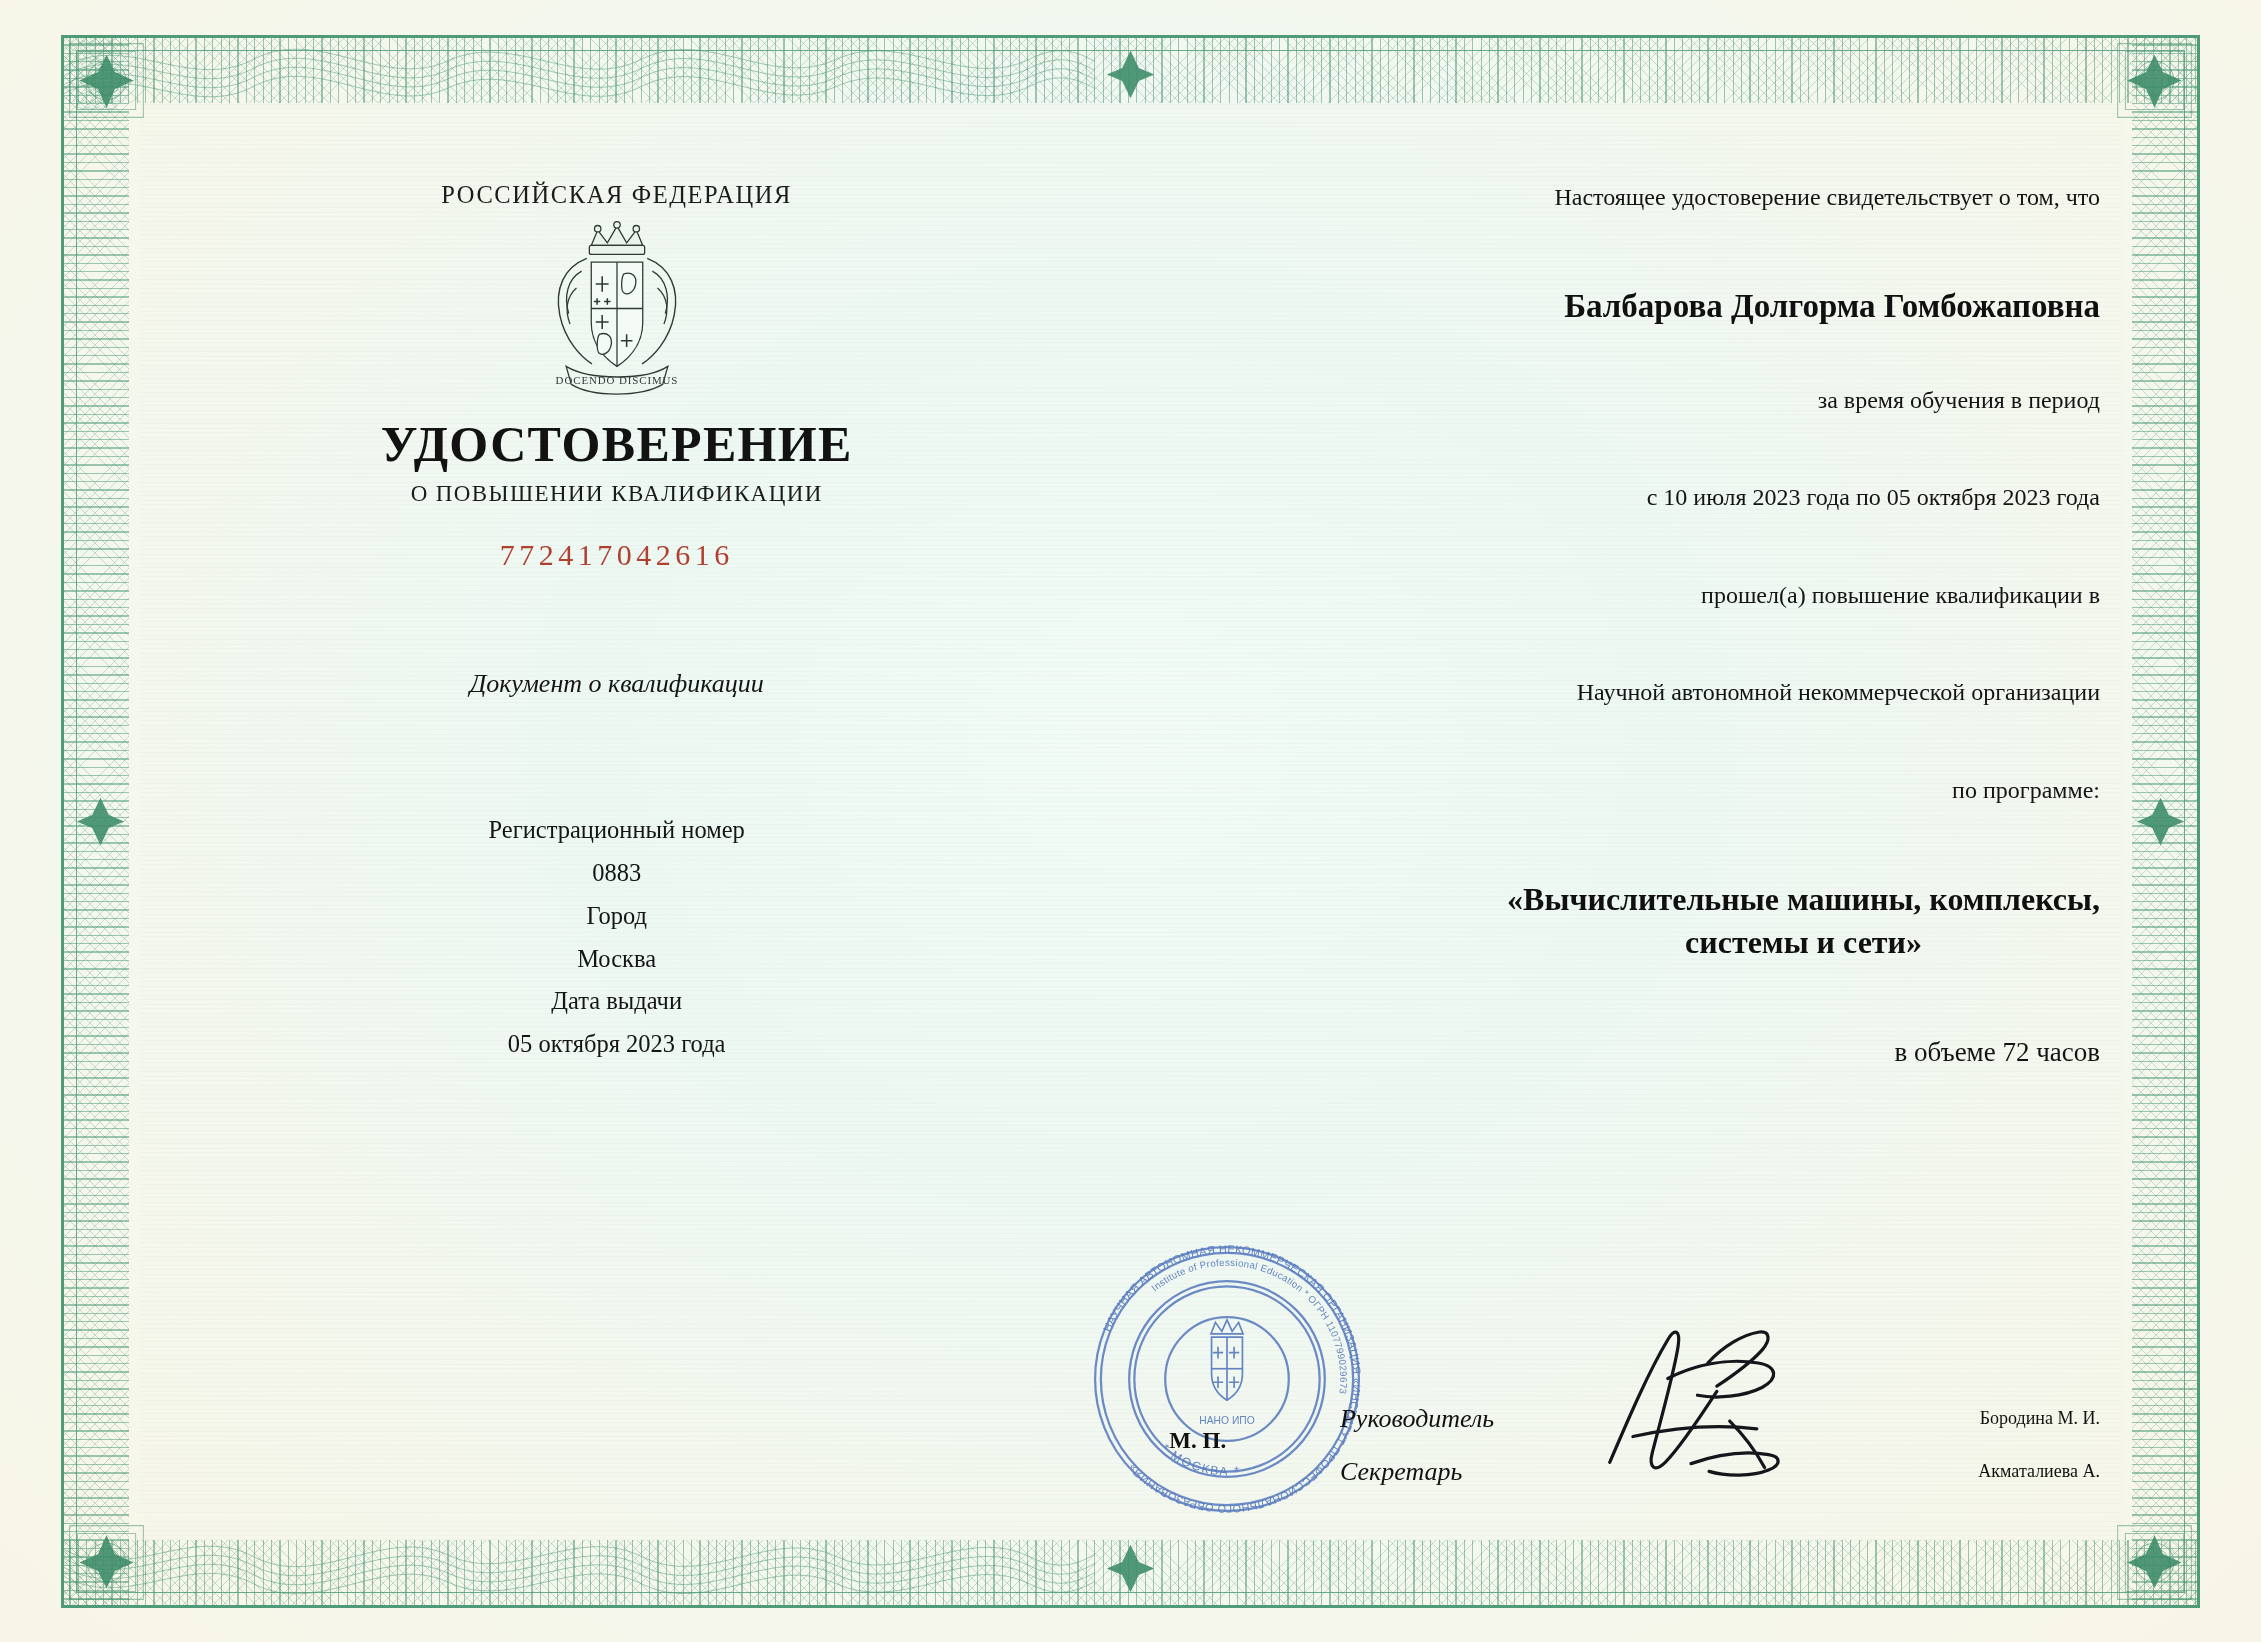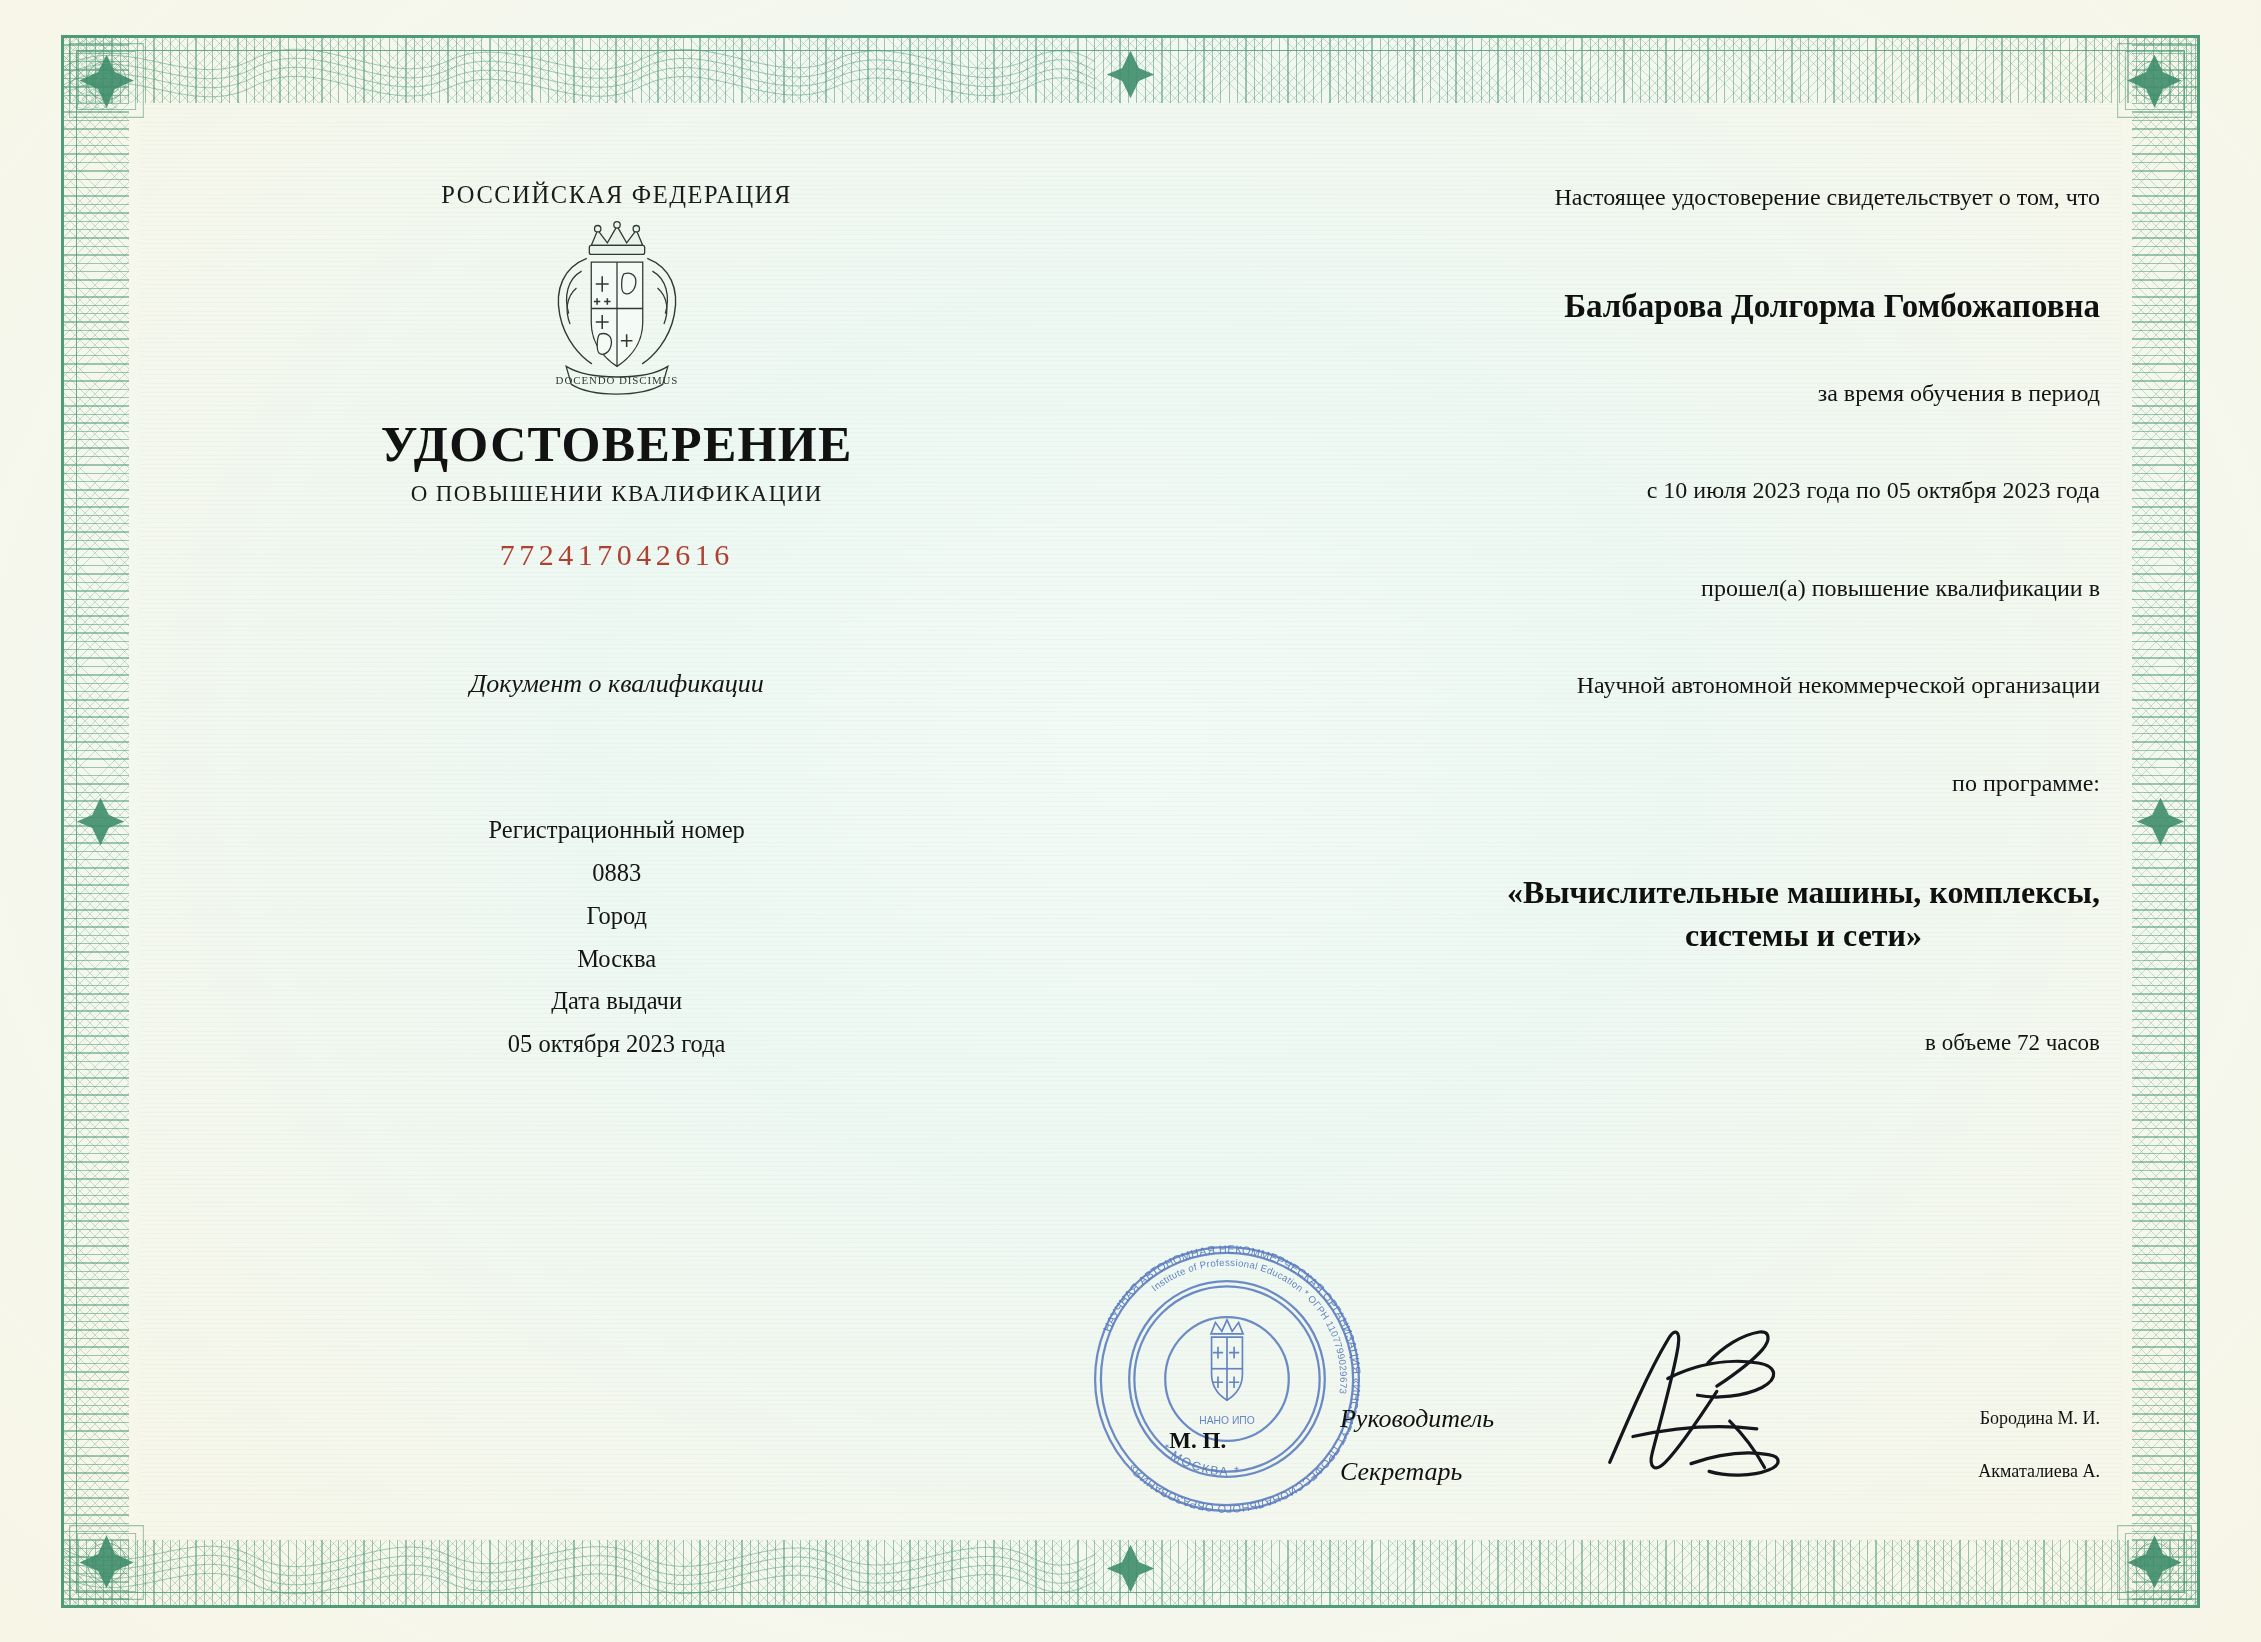--- a/index.html
+++ b/index.html
@@ -129,26 +129,26 @@
   .reg-block{
     margin-top:110px;text-align:center;font-size:24.5px;line-height:1.75;color:#151515;
   }
   .reg-block .val{display:block;}
 
   
   .r-line{
     font-size:24px;color:#141414;margin:0 0 28px 0;text-align:center;line-height:1.4;
   }
   .r-name{
-    font-size:33px;font-weight:bold;color:#101010;margin:9px 0 16px 0;text-align:center;
+    font-size:33px;font-weight:bold;color:#101010;margin:9px 0 23px 0;text-align:center;
   }
   .r-program{
     font-size:32px;font-weight:bold;color:#101010;margin:6.4px 0 28px 0;text-align:center;line-height:1.35;
   }
-  .r-hours{font-size:23px;color:#141414;margin-top:9px;}
+  .r-hours{font-size:27px;color:#141414;margin-top:9px;}
 
   
   .sign-area{
     position:absolute;left:0;right:0;bottom:-19.3px;height:271px;
   }
   .stamp{
     position:absolute;left:6.4px;bottom:6.4px;width:296px;height:296px;opacity:.85;
   }
   .mp{
     position:absolute;left:97px;bottom:79px;

